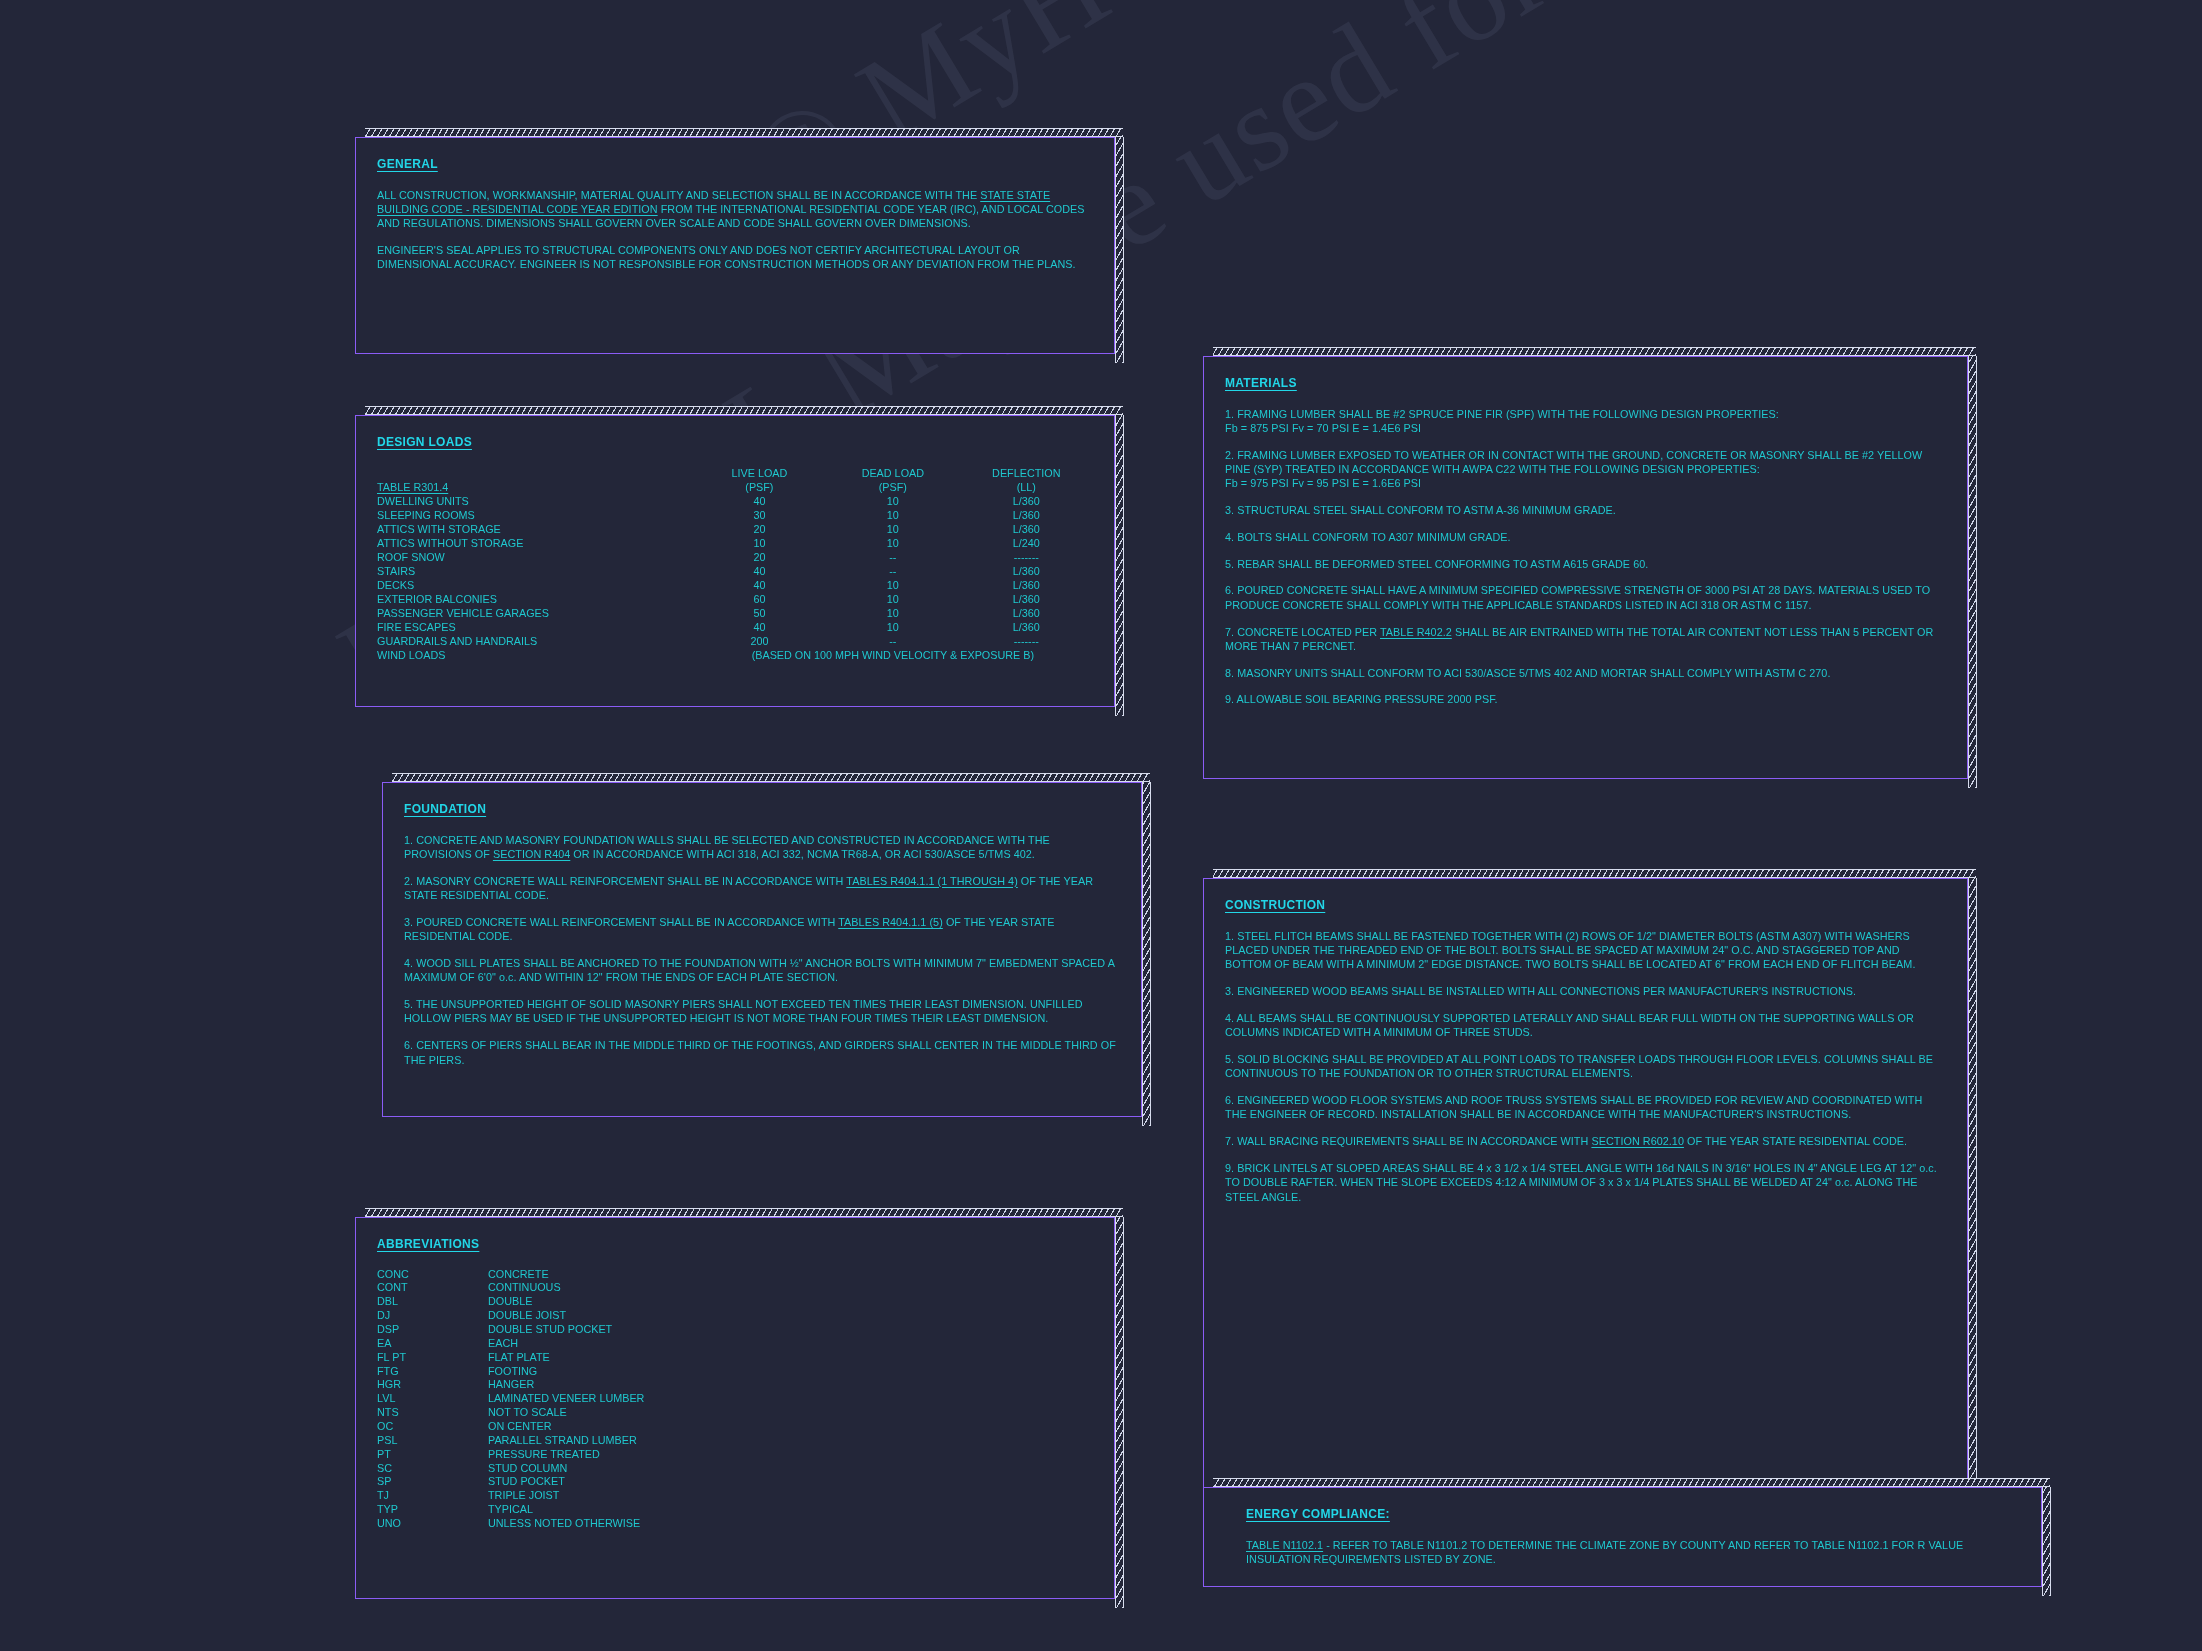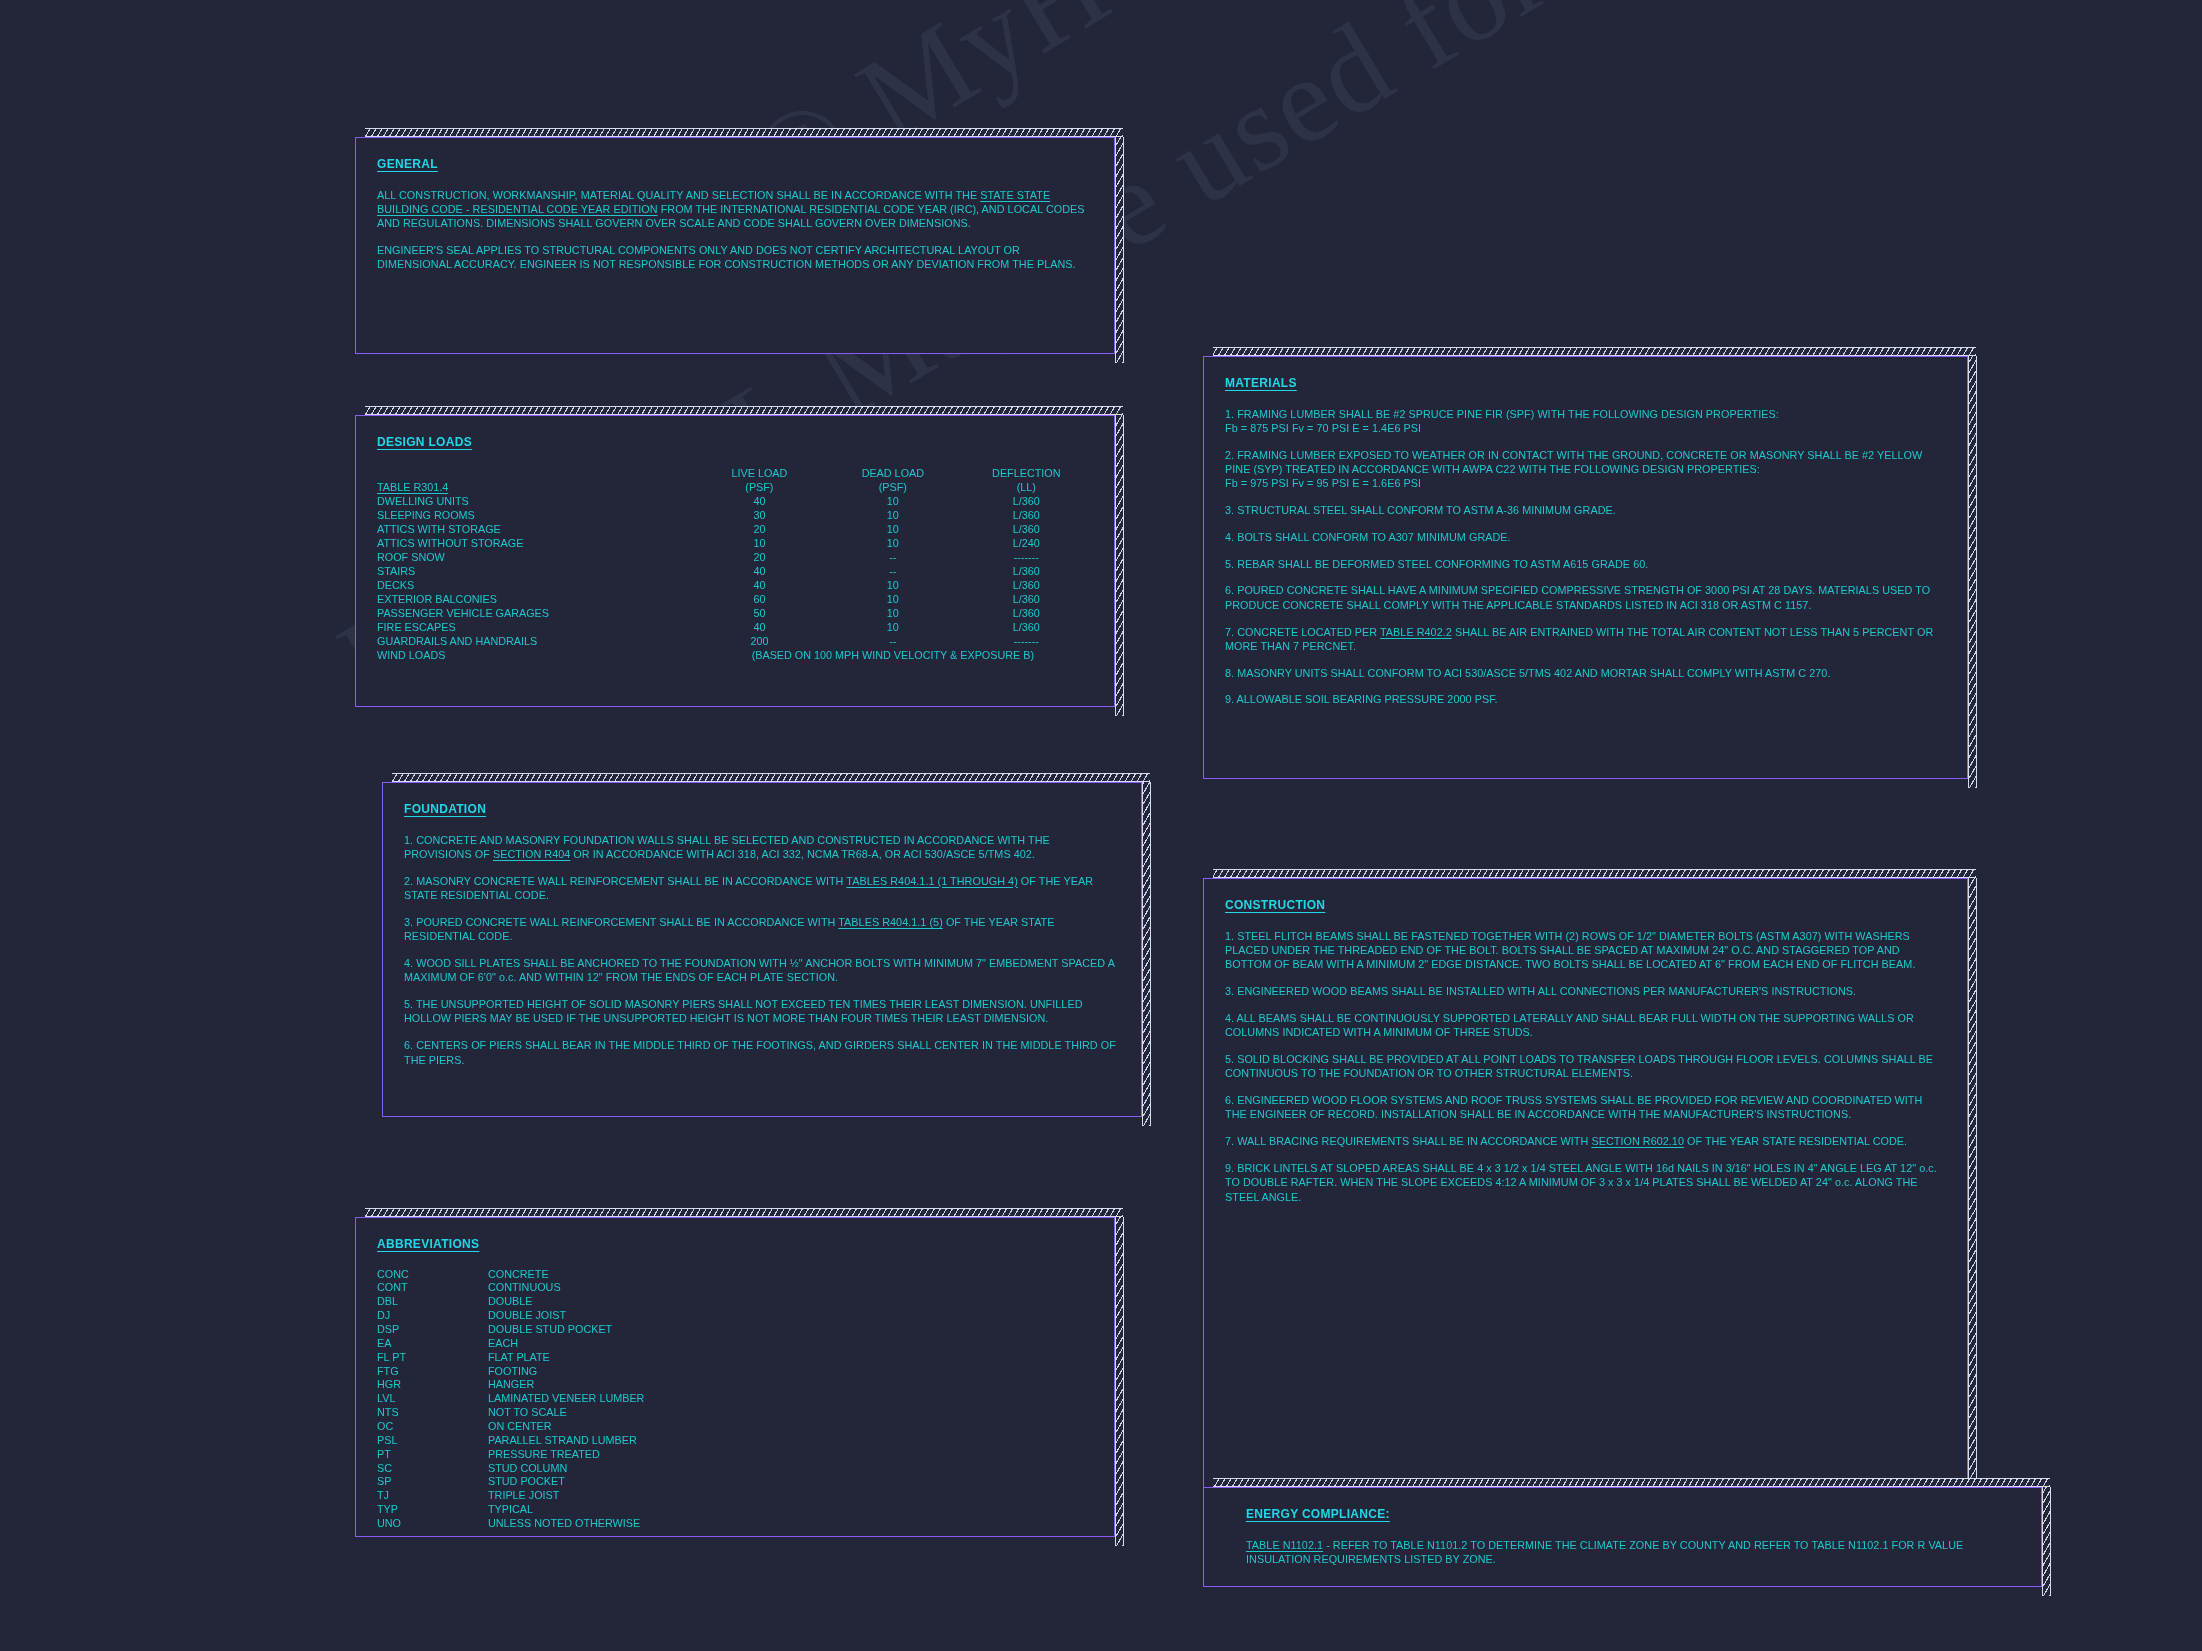--- a/index.html
+++ b/index.html
@@ -125,21 +125,21 @@
     line-height:1.285;
   }
   table.abbr td{padding:0;vertical-align:top;}
   table.abbr td.k{width:111px;white-space:nowrap;}
   table.abbr td.v{white-space:nowrap;}
 
   
   #panel-general   {left:355px; top:137px;  width:760px; height:217px;}
   #panel-design    {left:355px; top:415px;  width:760px; height:292px;}
   #panel-foundation{left:355px; top:782px;  width:760px; height:335px;margin-left:27px;}
-  #panel-abbrev    {left:355px; top:1217px; width:760px; height:320px;}
+  #panel-abbrev    {left:355px; top:1217px; width:760px; height:382px;}
   #panel-materials {left:1203px;top:356px;  width:765px; height:423px;}
   #panel-construct {left:1203px;top:878px;  width:765px; height:676px;}
   #panel-energy    {left:1203px;top:1487px; width:839px; height:100px;padding-left:21px;}
 </style>
 </head>
 <body>
 
 <div id="watermark">
   <div class="wm wm-a">© MyHomeFloorPlans.com</div>
   <div class="wm wm-b">ILLEGAL  May be used for Construction Estimations</div>

